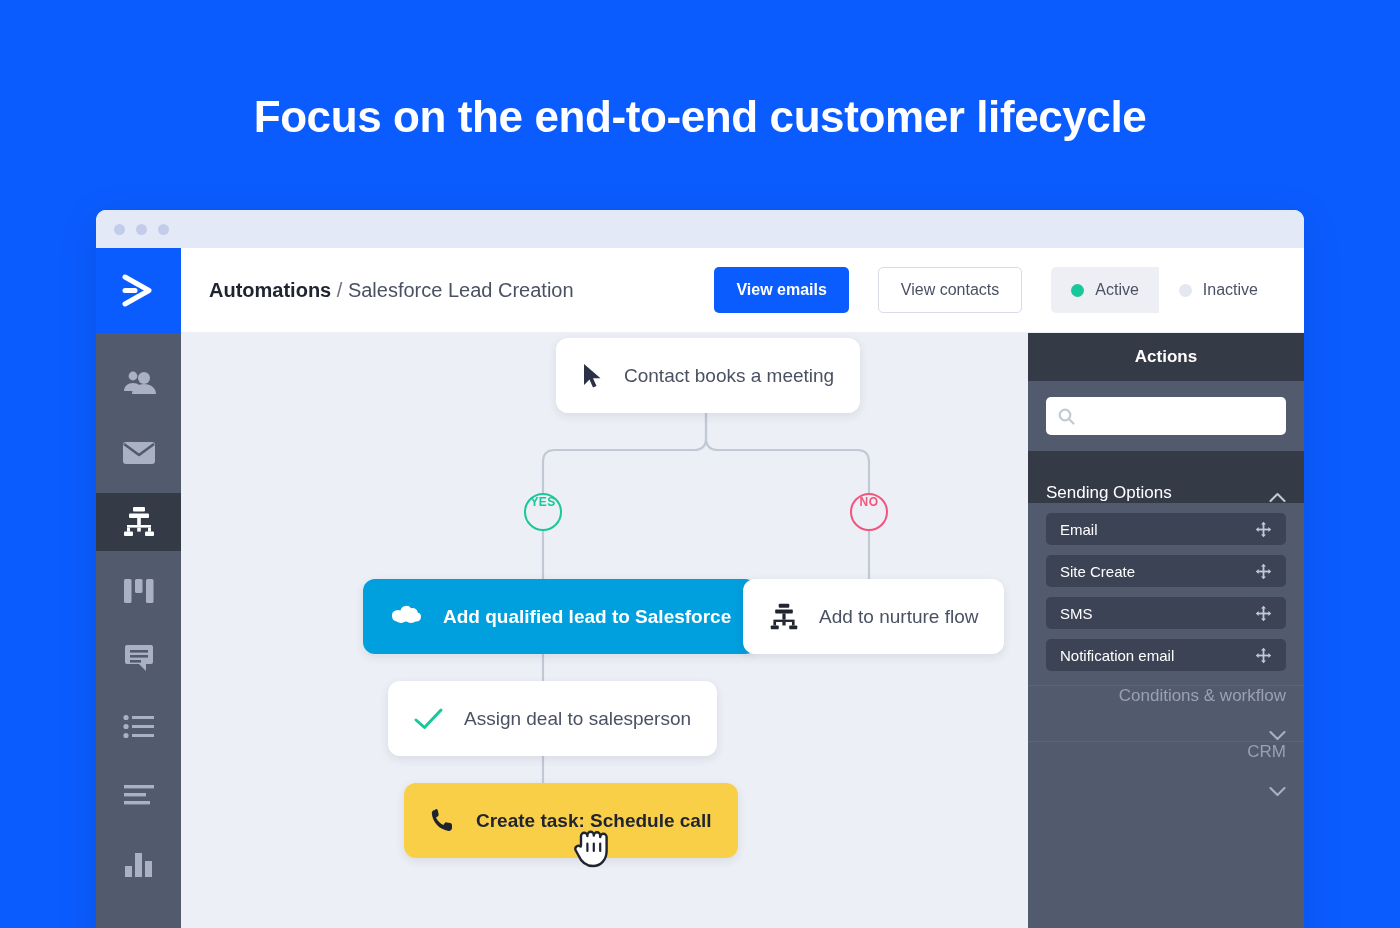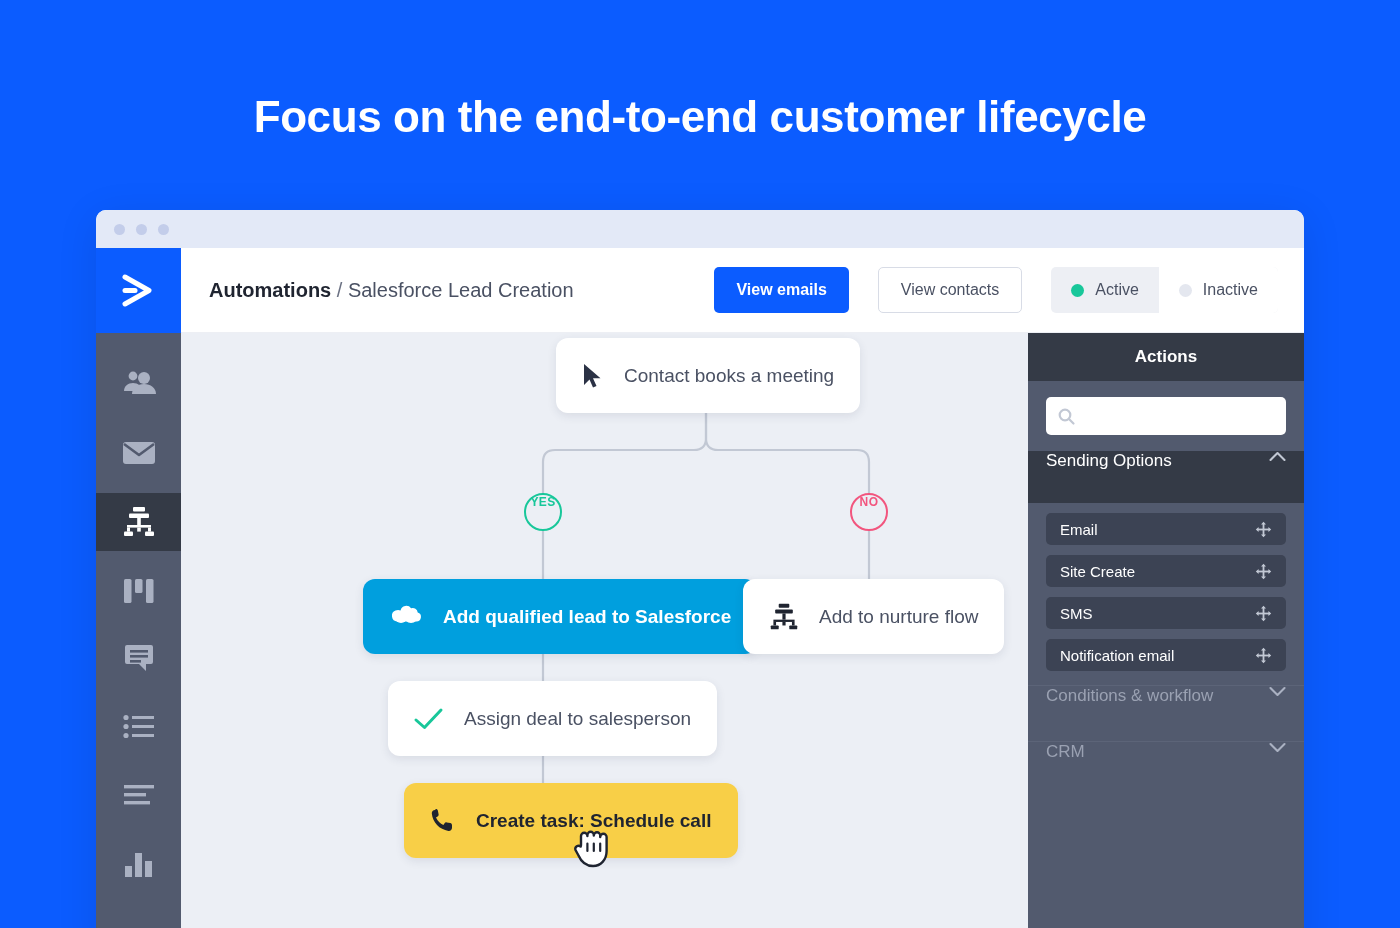--- a/index.html
+++ b/index.html
@@ -120,25 +120,25 @@
   .search-box {
     height: 38px; background: #fff; border-radius: 5px;
     display: flex; align-items: center; padding: 0 12px;
   }
   .search-box input {
     border: 0; outline: 0; flex: 1 1 auto; margin-left: 9px;
     font-size: 15px; color: #3C4257; font-family: "Liberation Sans", sans-serif;
     background: transparent;
   }
   .group-head {
-    height: 52px; display: flex; align-items: flex-start; justify-content: space-between;
+    height: 52px; display: flex; align-items: flex-end; justify-content: space-between;
     padding: 0 18px; cursor: pointer;
   }
   .group-head.open { background: #343A46; color: #fff; }
-  .group-head.closed { background: #525A6E; color: #9AA1B2; border-top: 1px solid #5C6478; }
+  .group-head.closed { background: #525A6E; color: #9AA1B2; border-top: 1px solid #5C6478; flex-direction: column; }
   .group-head .gh-label { font-size: 17px; }
   .group-head.open .gh-label { font-weight: 400; color: #fff; }
 
   .group-body { padding: 10px 18px 12px; background: #525A6E; }
   .drag-item {
     height: 32px; background: #3C4354; border-radius: 5px;
     display: flex; align-items: center; justify-content: space-between;
     padding: 0 14px; margin-bottom: 10px; color: #fff; font-size: 15px;
     cursor: grab;
   }

